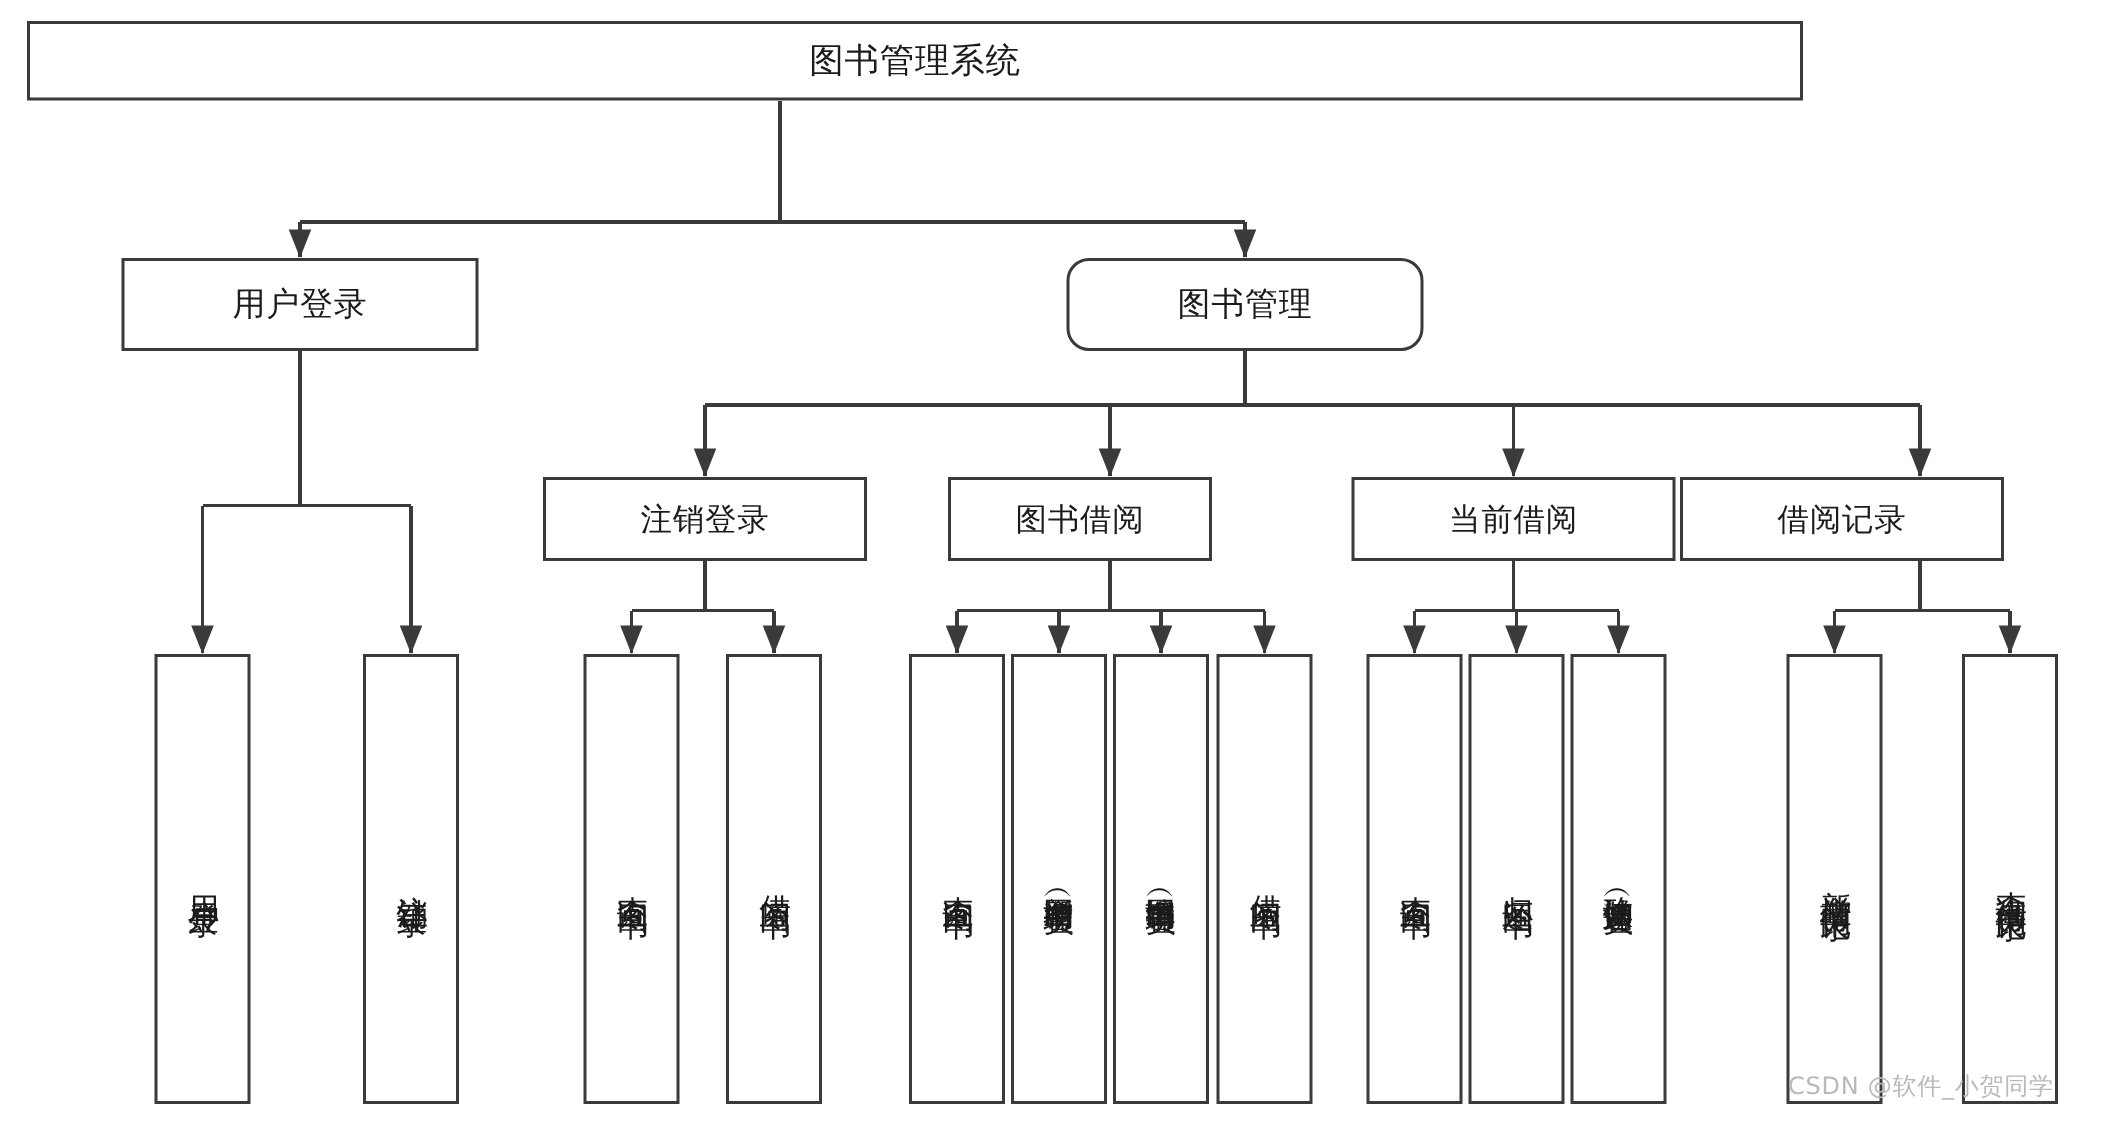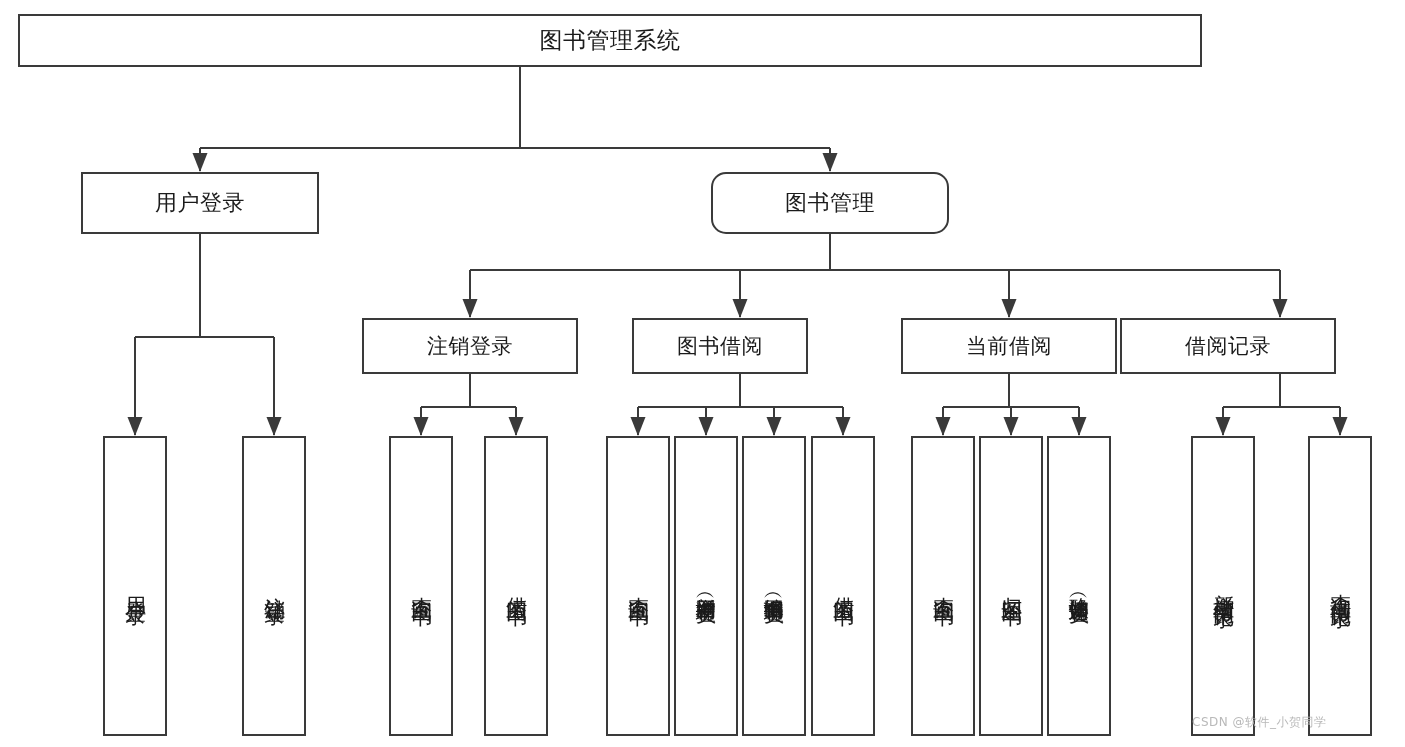--- a/index.html
+++ b/index.html
@@ -56,21 +56,21 @@
     line-height: 1.32;
     letter-spacing: 3px;
     white-space: nowrap;
   }
   .node.leaf.tall-text .node-label {
     font-size: 20px;
     letter-spacing: 1px;
   }
   .watermark {
     position: absolute;
-    font-size: 12px;
+    font-size: 16px;
     color: #b9b9b9;
     white-space: nowrap;
     z-index: 3;
     letter-spacing: 0.5px;
   }
 </style>
 </head>
 <body>
 
 <div id="canvas">

